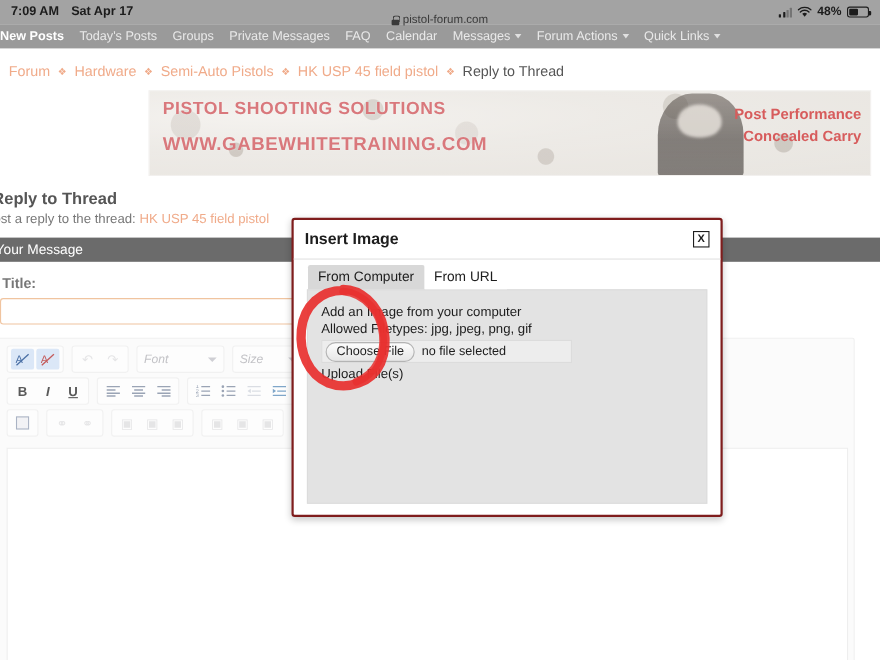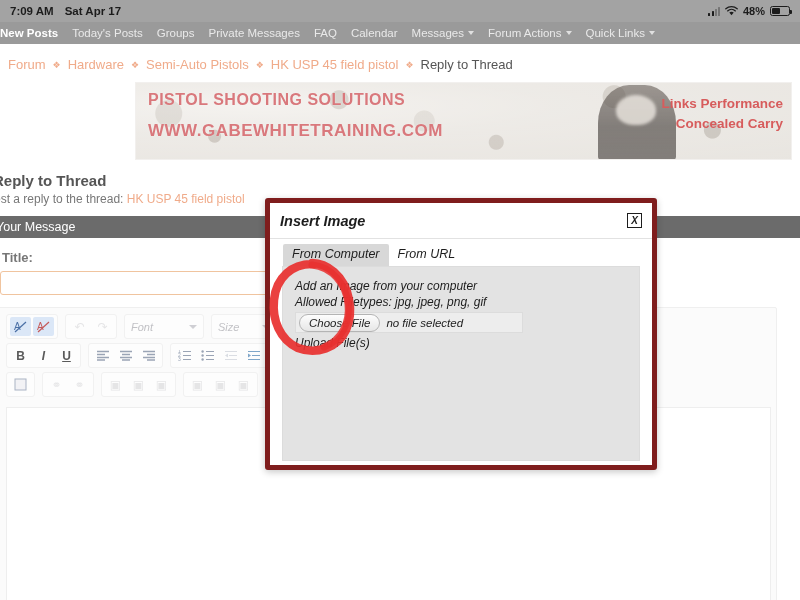--- a/index.html
+++ b/index.html
@@ -285,25 +285,24 @@
     background: #eeeeee;
     z-index: 5;
   }
 
   
   #modal {
     position: absolute;
     left: 265px; top: 198px;
     width: 392px; height: 272px;
     background: #ffffff;
-    border: 5px solid #7f1d1d;
+    border: 2px solid #7f1d1d;
     border-radius: 3px;
     box-shadow: 0 2px 7px rgba(0,0,0,.22);
     z-index: 60;
-    font-style: italic;
   }
   #modal-head {
     height: 36px;
     display: flex; align-items: center;
     padding: 0 10px;
     border-bottom: 1px solid #e2e2e2;
   }
   #modal-title { font-size: 14.5px; font-weight: bold; color: #1d1d1d; }
   #modal-close {
     margin-left: auto;
@@ -394,20 +393,26 @@
           <path d="M0.8 2.8 a8.7 8.7 0 0 1 11.4 0" stroke="#1c1c1c" stroke-width="1.3" fill="none" stroke-linecap="round"></path>
         </svg>
       </span>
       <span>48%</span>
       <span class="battery">
           <span></span>
         </span>
     </div>
   </div>
 
+  <div id="urlbar">
+    <span class="chip">
+      <span class="lock-ico"></span>
+      <span>pistol-forum.com</span>
+    </span>
+  </div>
 
   <div id="sitenav">
       <div class="nav-item active">
         <span>New Posts</span>
       </div>
       <div class="nav-item">
         <span>Today's Posts</span>
       </div>
       <div class="nav-item">
         <span>Groups</span>
@@ -447,21 +452,21 @@
         <a href="#" class="">HK USP 45 field pistol</a>
         <span class="crumb-sep">❖</span>
         <span class="current">Reply to Thread</span>
       </div>
 
     <div id="banner">
       <div class="grain"></div>
       <div class="figure"></div>
       <div class="b-line1">PISTOL SHOOTING SOLUTIONS</div>
       <div class="b-line2">WWW.GABEWHITETRAINING.COM</div>
-      <div class="b-right1">Links Performance</div>
+      <div class="b-right1">Post Performance</div>
       <div class="b-right2">Concealed Carry</div>
     </div>
 
     <div id="reply-head">
       <div id="reply-title">Reply to Thread</div>
       <div id="reply-sub">
         <span>Post a reply to the thread:</span>
         <a href="#">HK USP 45 field pistol</a>
       </div>
     </div>

